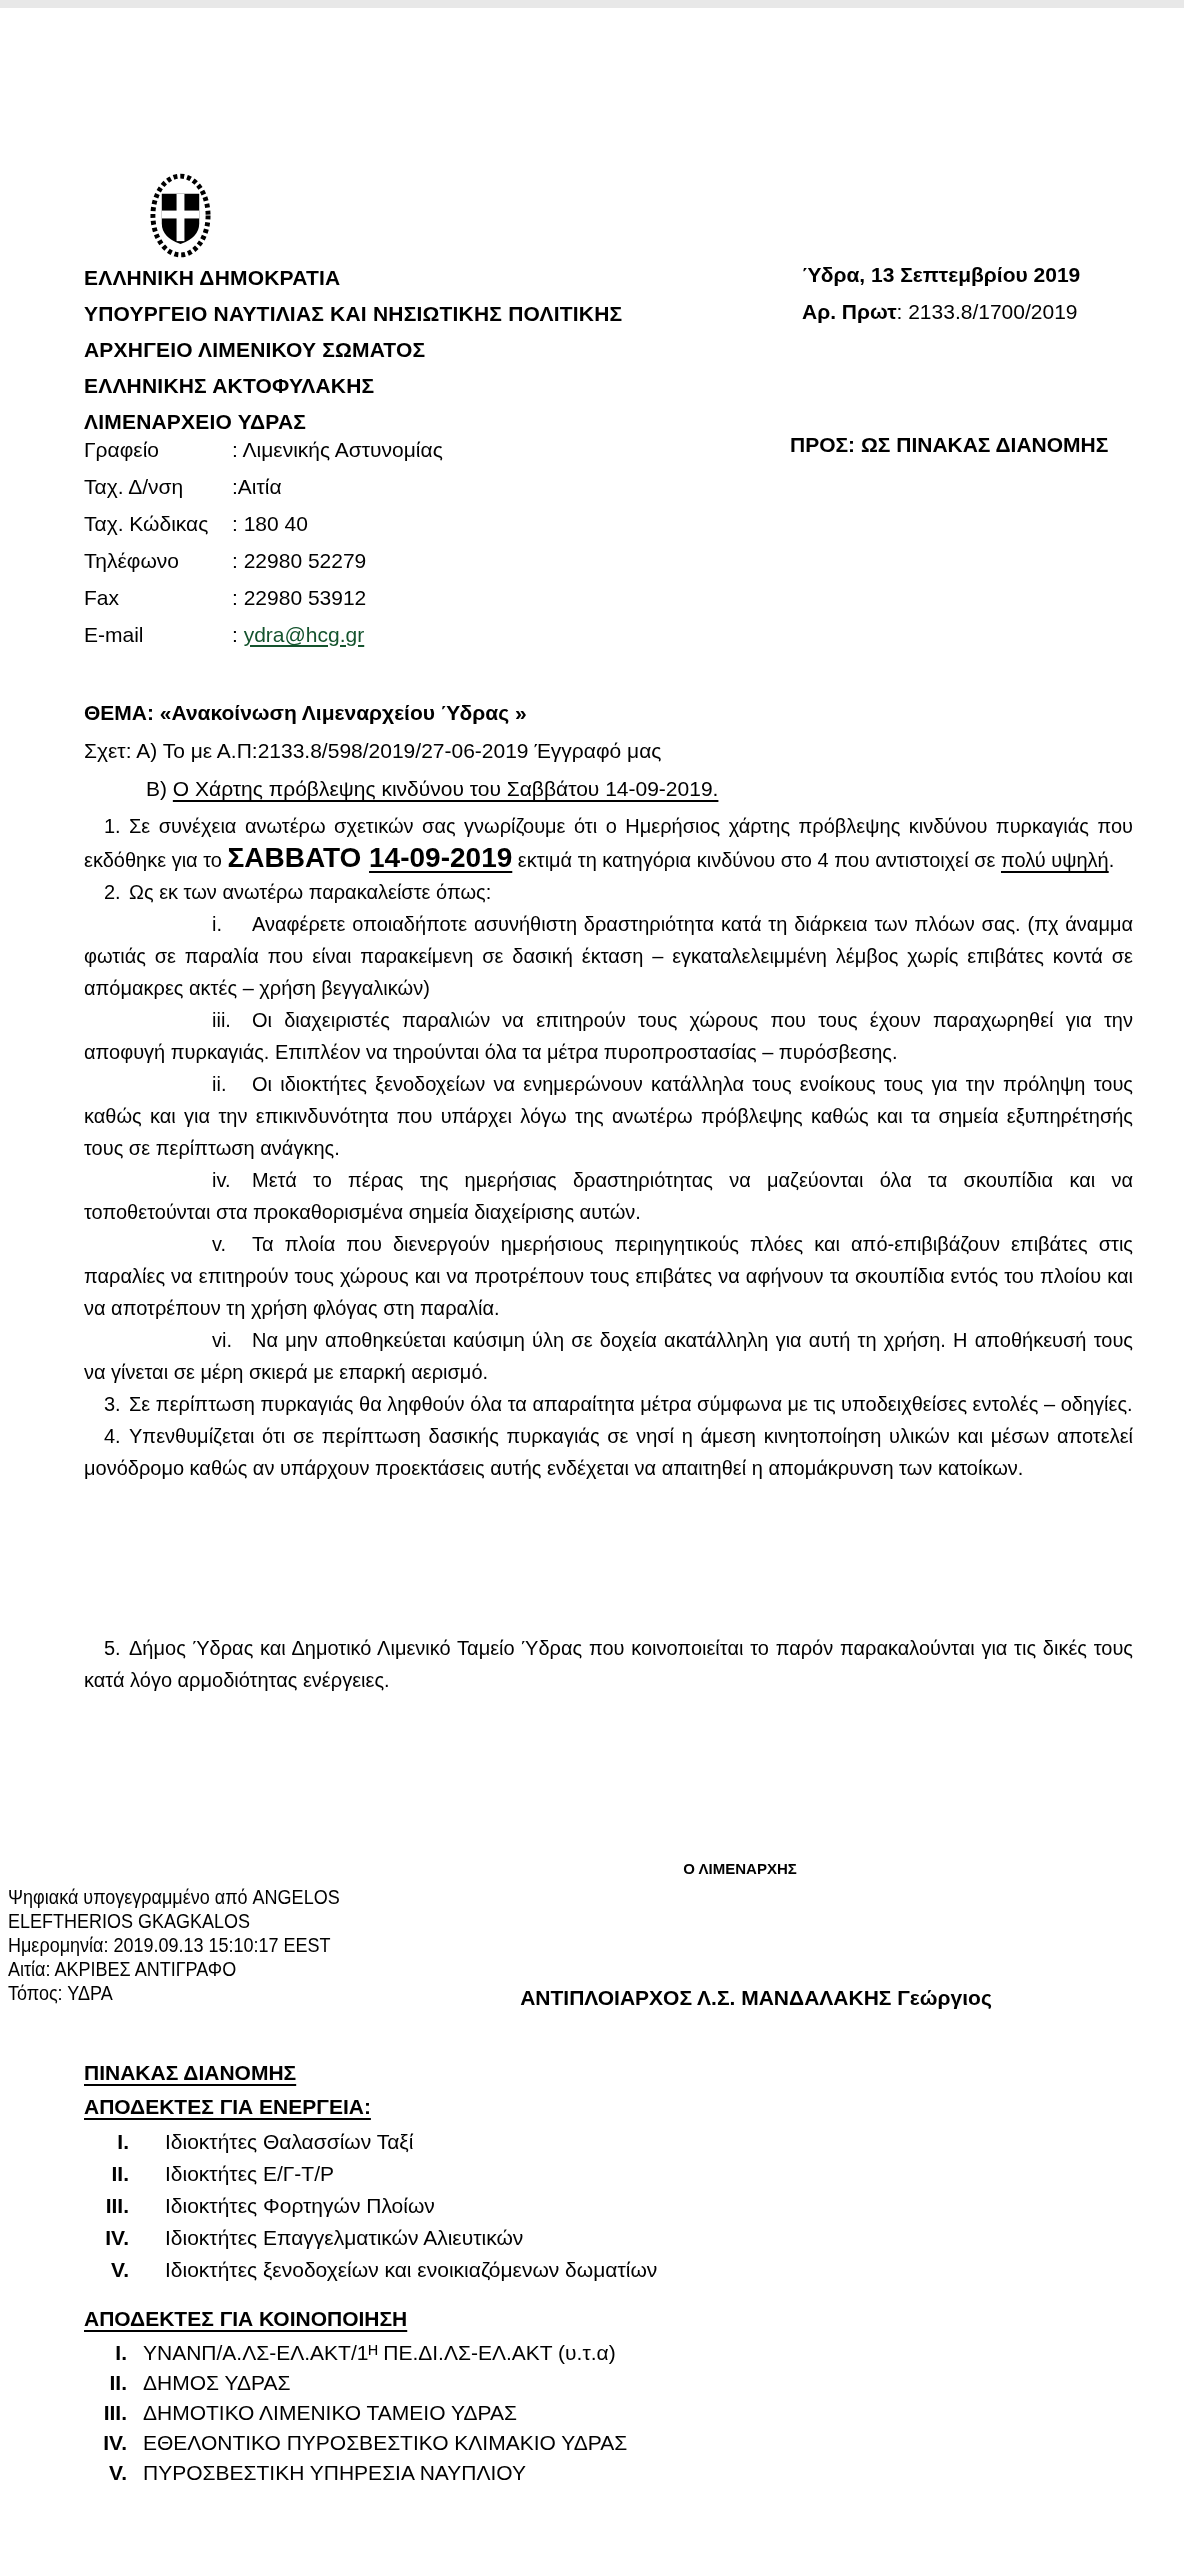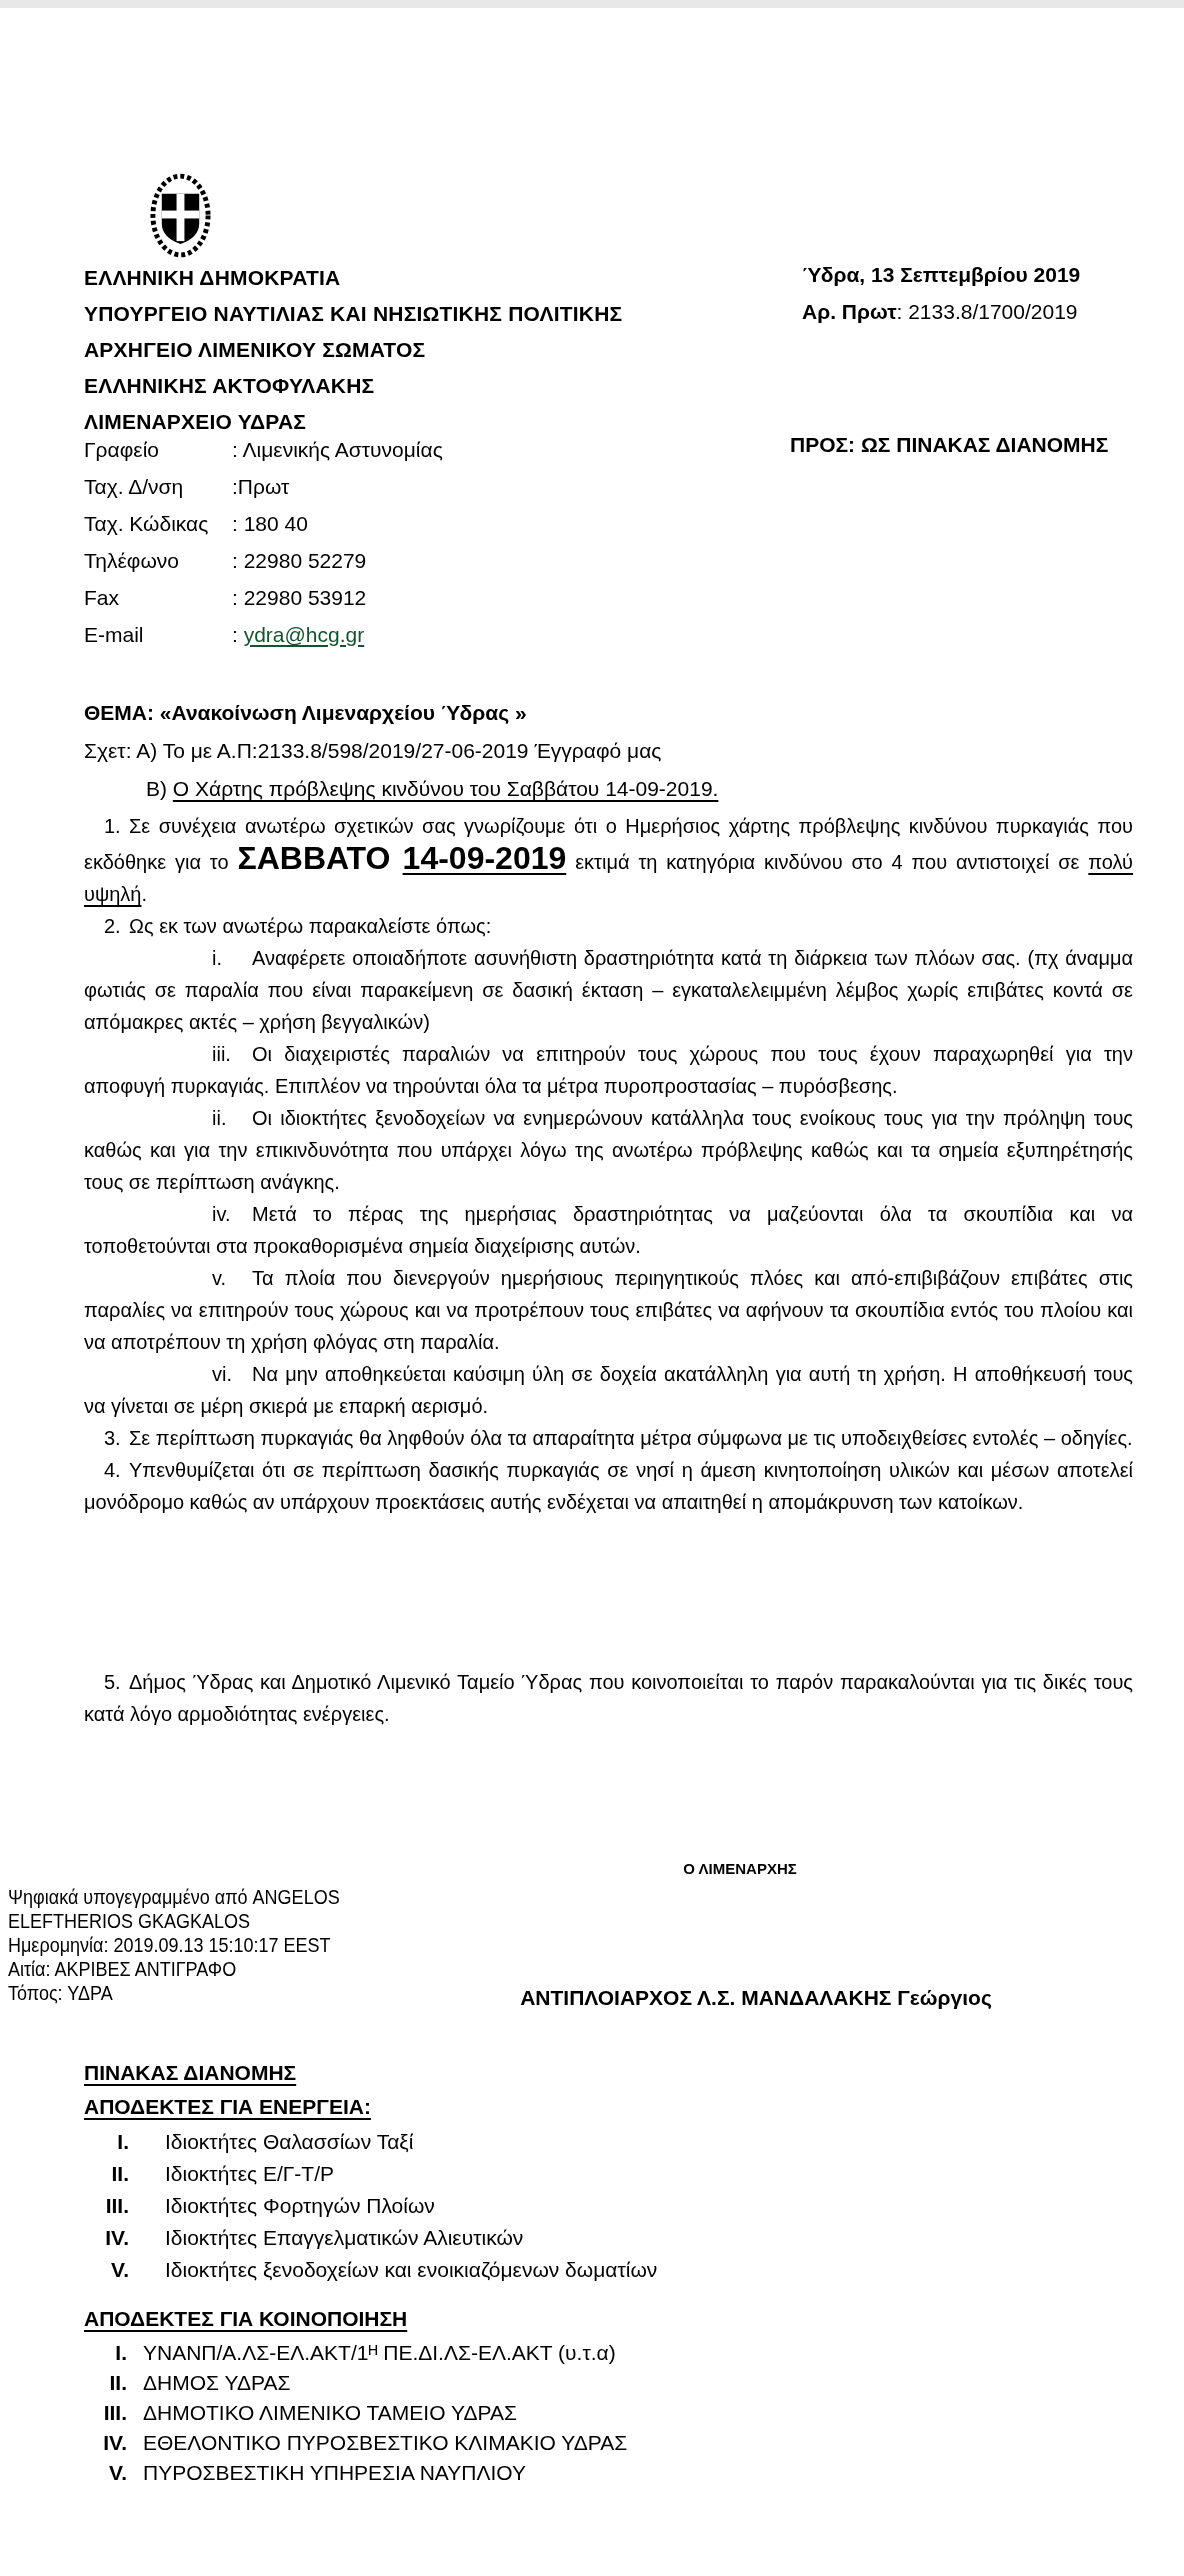--- a/index.html
+++ b/index.html
@@ -34,21 +34,21 @@
   }
   .para { text-align:justify; }
   .para.num { text-indent:10px; }
   .para.roman { text-indent:64px; }
   .para.gap { margin-top:148px; }
   .marker { display:inline-block; }
   .num .marker { width:35px; }
   .roman .marker { width:104px; }
   .run.b { font-weight:bold; }
   .run.u { text-decoration:underline; text-decoration-thickness:2px; text-underline-offset:4px; }
-  .run.lg { font-size:32px; }
+  .run.lg { font-size:28px; }
   
   .sig-title { position:absolute; left:444px; top:1852px; width:592px; text-align:center;
                font-weight:bold; font-size:15px; }
   .digital-sig { position:absolute; left:8px; top:1877px; font-size:20px; line-height:24px;
                  transform:scaleX(0.9); transform-origin:0 0; white-space:nowrap; }
   .sig-name { position:absolute; left:450px; top:1978px; width:612px; text-align:center;
               font-weight:bold; font-size:21px; }
   
   .distribution { position:absolute; left:84px; top:2048px; font-size:21px; }
   .dist-heading { font-weight:bold; line-height:34px; }
@@ -86,21 +86,21 @@
     <div><span class="pl">Αρ. Πρωτ</span><span>: 2133.8/1700/2019</span></div>
   </div>
 
   <div class="contact">
     <div class="crow">
         <span class="clabel">Γραφείο</span>
         <span>: Λιμενικής Αστυνομίας</span>
       </div>
     <div class="crow">
         <span class="clabel">Ταχ. Δ/νση</span>
-        <span>:Πρωτ</span>
+        <span>:Αιτία</span>
       </div>
     <div class="crow">
         <span class="clabel">Ταχ. Κώδικας</span>
         <span>: 180 40</span>
       </div>
     <div class="crow">
         <span class="clabel">Τηλέφωνο</span>
         <span>: 22980 52279</span>
       </div>
     <div class="crow">

